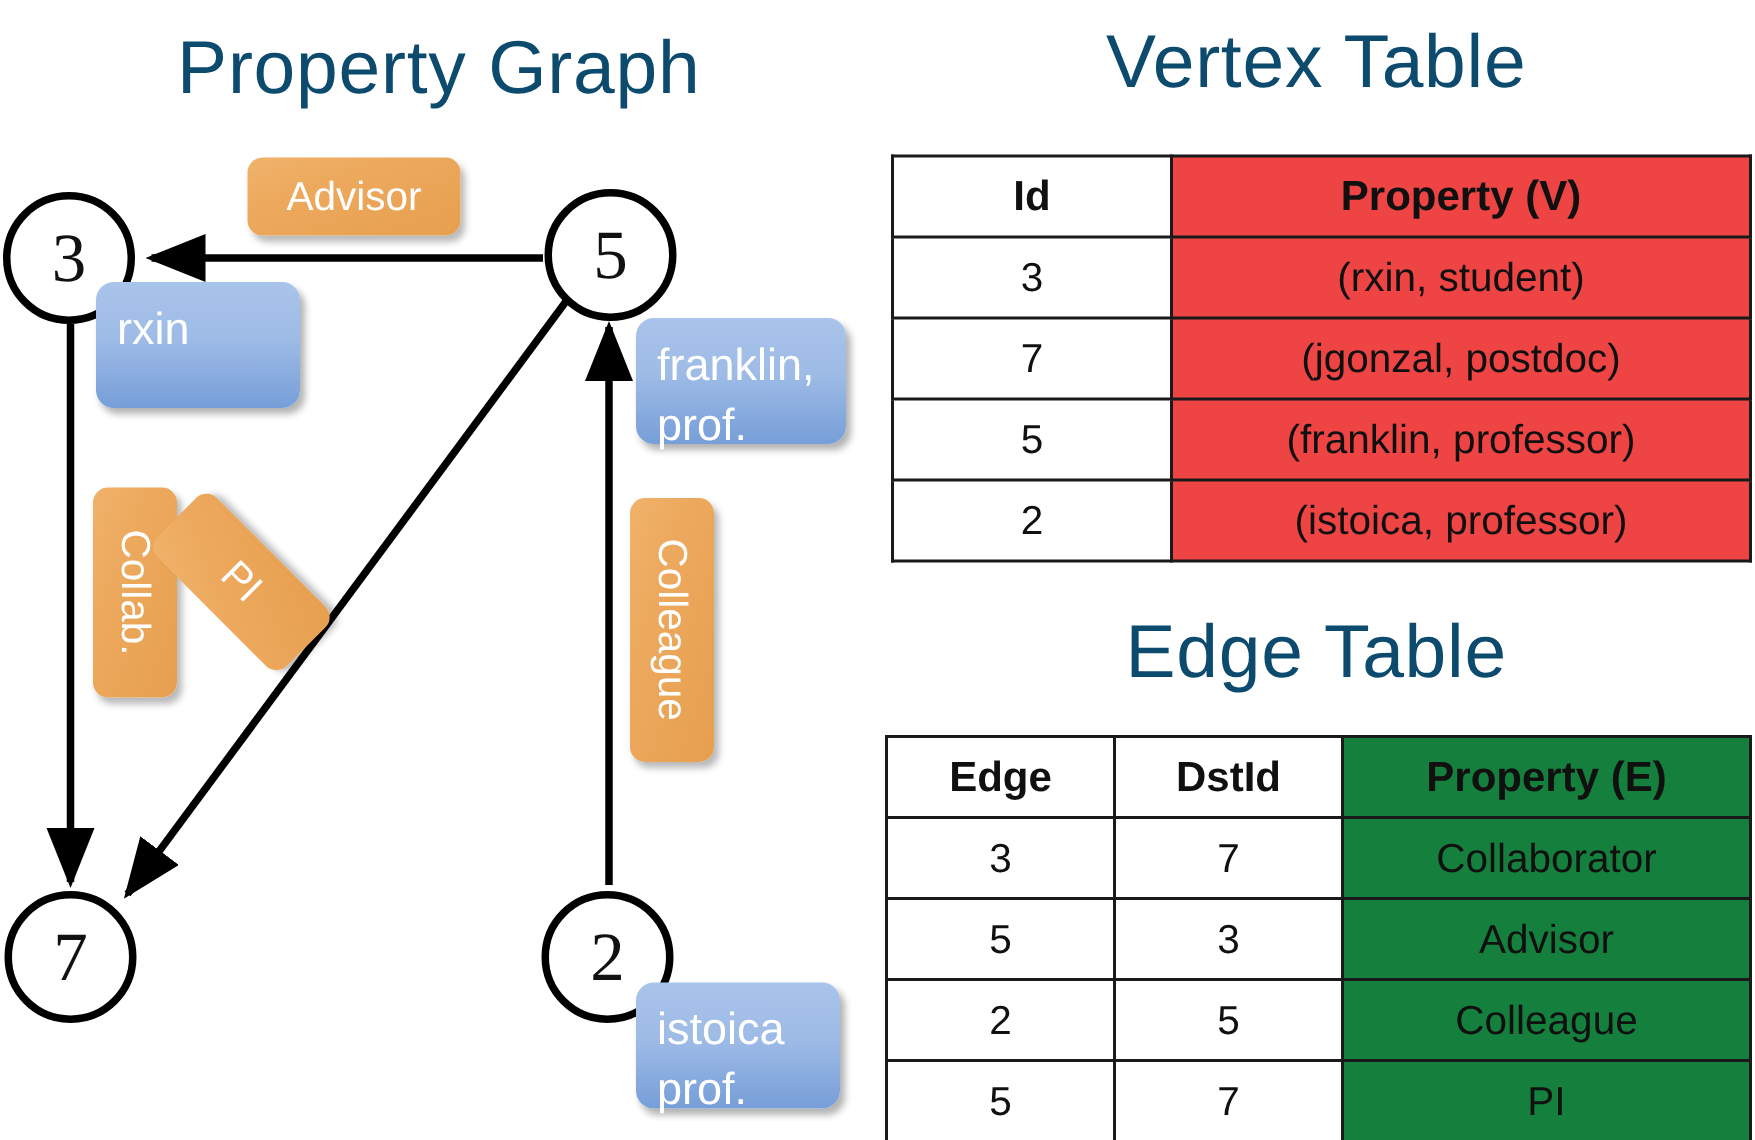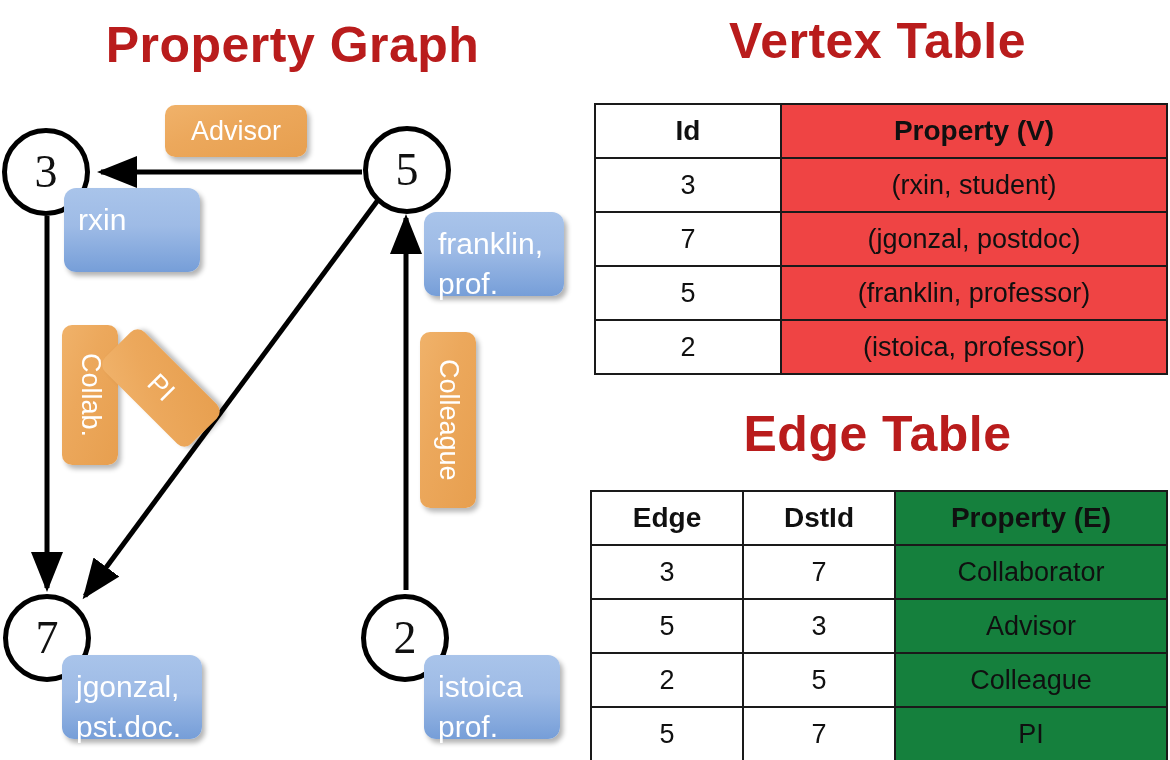--- a/index.html
+++ b/index.html
@@ -13,23 +13,23 @@
     position: relative;
     overflow: hidden;
     font-family: "Liberation Sans", sans-serif;
     color: #000000;
   }
 
   
   .title {
     position: absolute;
     font-size: 50px;
-    font-weight: 700;
+    font-weight: 400;
     letter-spacing: 0.5px;
-    color: #b91c1c;
+    color: #0c4a6e;
     white-space: nowrap;
     text-align: center;
   }
   #title-property-graph { left: 0;   top: 16px;  width: 585px; }
   #title-vertex-table   { left: 585px; top: 12px; width: 585px; }
   #title-edge-table     { left: 585px; top: 405px; width: 585px; }
 
   
   #graph-panel {
     position: absolute;
@@ -195,24 +195,20 @@
     <span>2</span>
   </div>
 
   <div class="prop-box" id="prop-rxin">
     <div>rxin</div>
   </div>
   <div class="prop-box" id="prop-franklin">
     <div>franklin,</div>
     <div>prof.</div>
   </div>
-  <div class="prop-box" id="prop-jgonzal">
-    <div>jgonzal,</div>
-    <div>pst.doc.</div>
-  </div>
   <div class="prop-box" id="prop-istoica">
     <div>istoica</div>
     <div>prof.</div>
   </div>
 
   <div class="edge-label" id="edge-label-advisor">
     <span>Advisor</span>
   </div>
   <div class="edge-label" id="edge-label-collab">
     <span class="vtext">Collab.</span>

